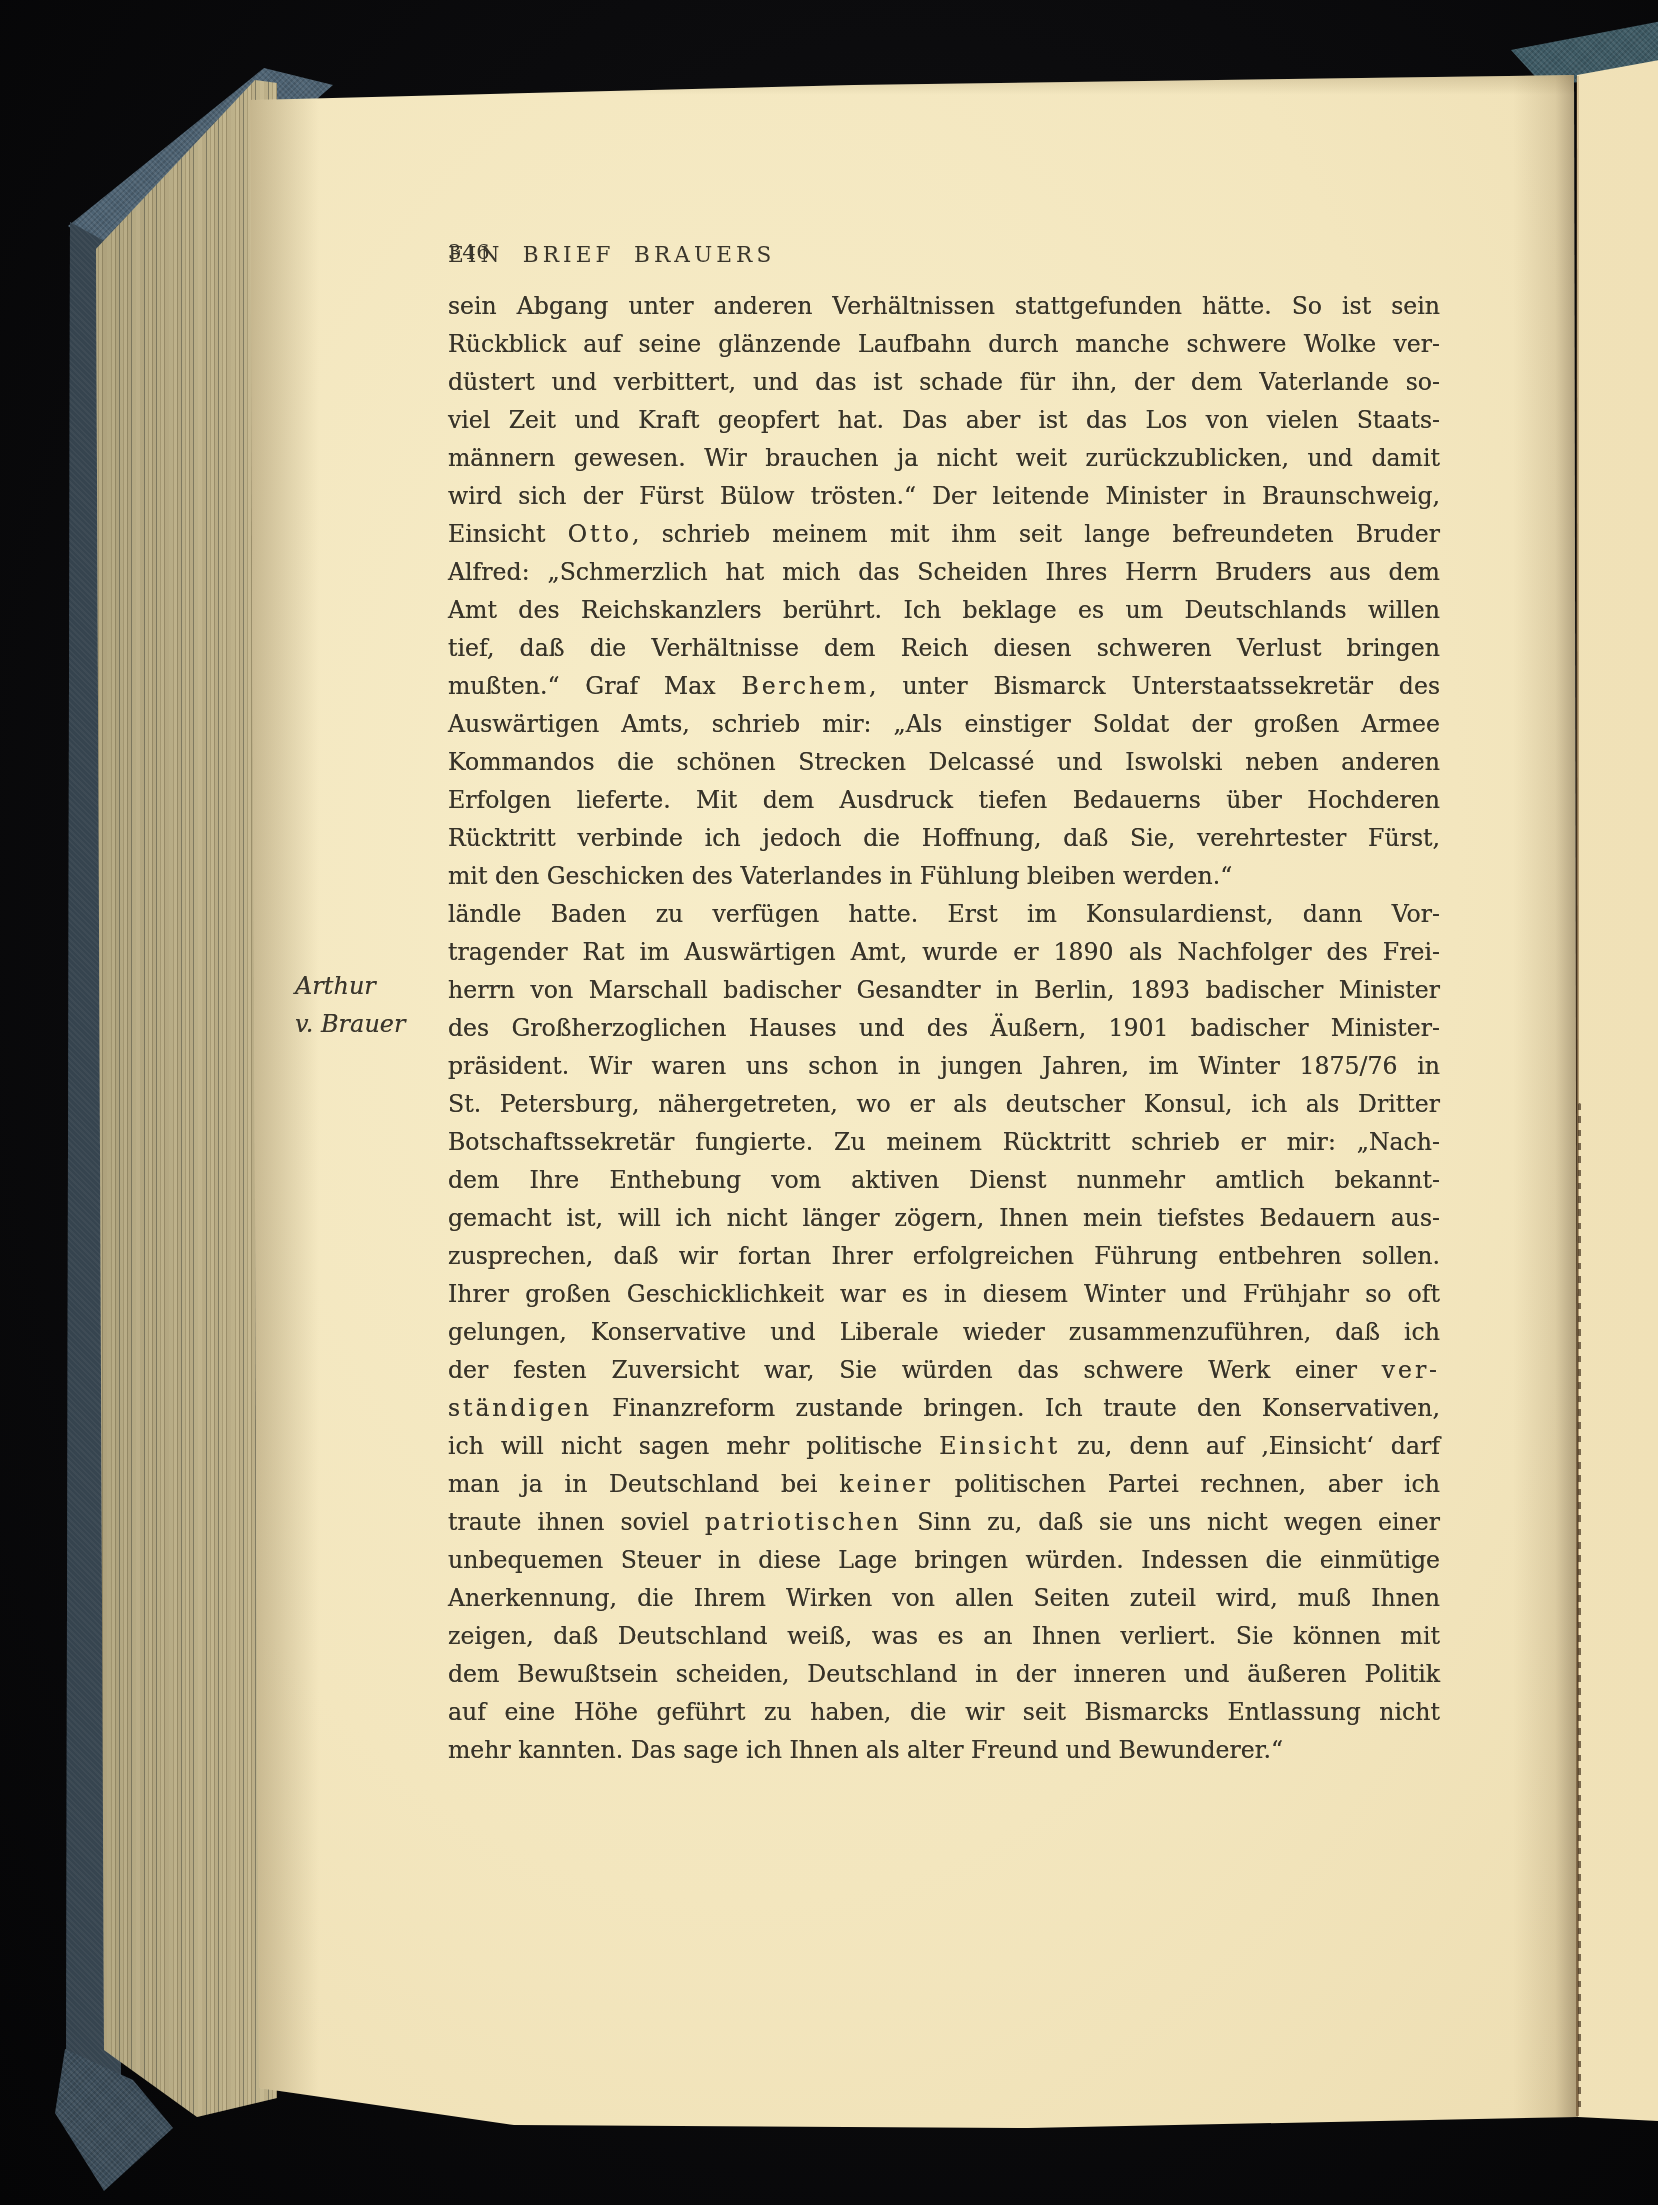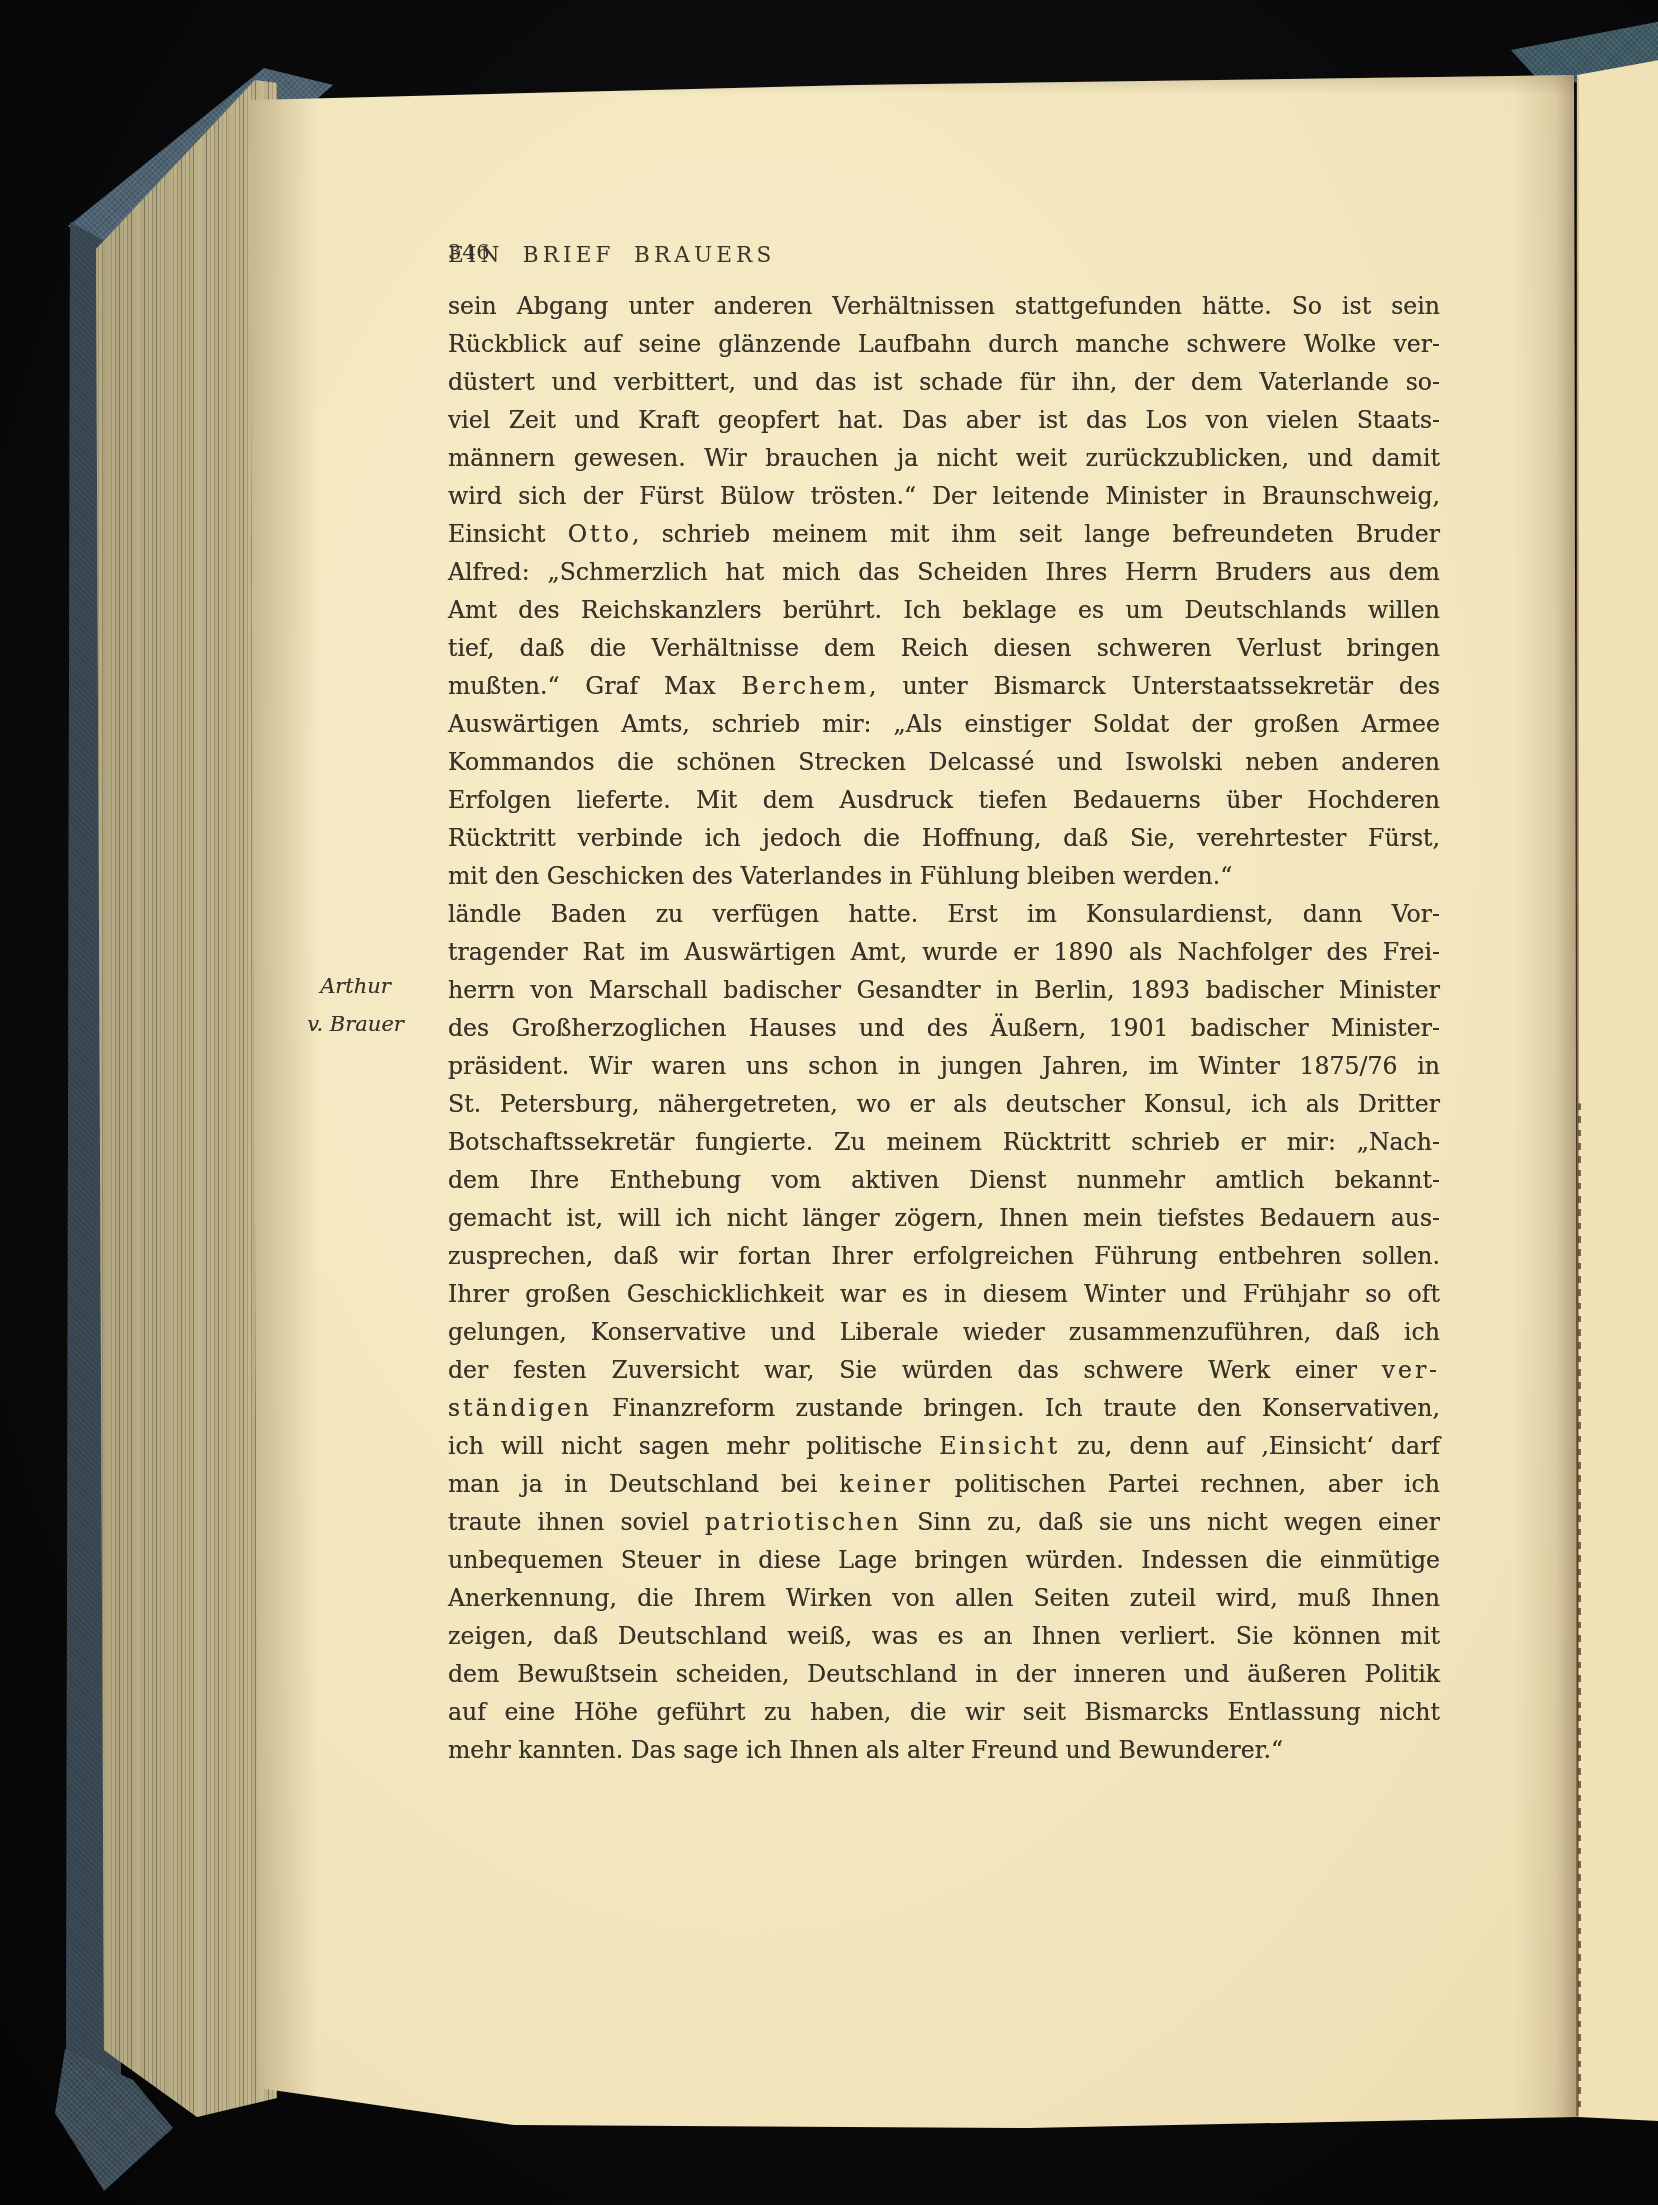--- a/index.html
+++ b/index.html
@@ -78,22 +78,22 @@
   #bodytext{
     position:absolute; left:448px; top:287px; width:992px;
     font-size:23.6px; line-height:38px; color:#373329;
     text-shadow:0 0 0.4px rgba(55,51,41,.75);
   }
   .line{ text-align:justify; text-align-last:justify; height:38px; overflow:visible;}
   .line.last{ text-align-last:left; }
   .line.indent{ text-indent:21.6px; }
   .sp{ letter-spacing:2.9px; }
   #marginnote{
-    position:absolute; left:284px; top:967px; width:143px;
-    text-align:center; font-style:italic; font-size:21px; line-height:38px;
+    position:absolute; left:295px; top:967px; width:143px;
+    text-align:left; font-style:italic; font-size:24px; line-height:38px;
     color:#3a362c; text-shadow:0 0 0.4px rgba(55,51,41,.7);
   }
 </style>
 </head>
 <body>
 
 <div id="canvas">
 
   <div class="cloth" id="cover-topleft"></div>
   <div class="cloth" id="cover-left"></div>

